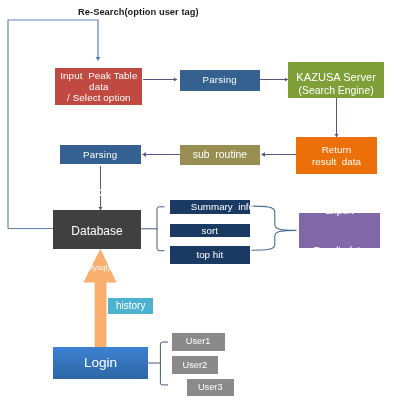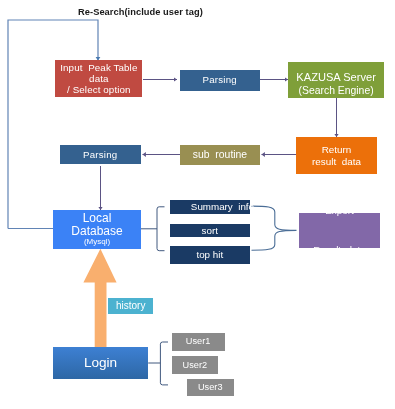--- a/index.html
+++ b/index.html
@@ -4,21 +4,21 @@
 <title>Flow Diagram</title>
 <style>
   html,body{margin:0;padding:0;background:#ffffff;}
   body{width:395px;height:409px;overflow:hidden;font-family:"Liberation Sans",sans-serif;}
   #stage{position:relative;width:395px;height:409px;background:#fff;}
   .node{position:absolute;display:flex;flex-direction:column;align-items:center;justify-content:center;
         text-align:center;color:#fff;box-sizing:border-box;line-height:1.18;white-space:pre;}
   svg.wires{position:absolute;left:0;top:0;width:395px;height:409px;overflow:visible;}
   .lbl-title{position:absolute;left:78px;top:6.5px;color:#1a1a1a;font-size:9.3px;font-weight:bold;letter-spacing:0.05px;white-space:nowrap;}
 
-  .n-input{left:55.2px;top:60px;width:87.3px;height:37.3px;background:#c04a41;font-size:9.8px;letter-spacing:0.1px;line-height:11.4px;}
+  .n-input{left:55.2px;top:68px;width:87.3px;height:37.3px;background:#c04a41;font-size:9.8px;letter-spacing:0.1px;line-height:11.4px;}
   .n-parsing-top{left:179.5px;top:69.5px;width:80.5px;height:21px;background:#34618f;font-size:9.7px;letter-spacing:0.22px;}
   .n-kazusa{left:288.3px;top:62.2px;width:95.6px;height:35.6px;background:#7f9f39;font-size:11.1px;line-height:13px;padding-top:8px;}
   .n-kazusa .sub{font-size:10.4px;letter-spacing:0;}
   .n-return{left:296px;top:137px;width:81px;height:37px;background:#ec700a;font-size:9.9px;line-height:11.8px;}
   .n-sub{left:180px;top:145px;width:80px;height:20px;background:#998f52;font-size:10.4px;}
   .n-parsing-mid{left:59.5px;top:145px;width:81.5px;height:19px;background:#34618f;font-size:9.7px;letter-spacing:0.22px;}
   .n-localdb{left:53px;top:210px;width:88px;height:39px;background:#328a9e;font-size:12px;line-height:12.8px;}
   .n-localdb .sub{font-size:8px;line-height:10px;}
   .n-summary{left:169.6px;top:200.1px;width:80.4px;height:14.1px;background:#1a3a64;font-size:9.8px;}
   .n-sort{left:169.6px;top:223.6px;width:80.4px;height:13.8px;background:#1a3a64;font-size:9.8px;text-align:center;}
@@ -75,21 +75,21 @@
     </g>
 
     <g fill="none" stroke="#41597f" stroke-width="1">
       <path d="M148.2,363 L160.4,363"></path>
       <path d="M168,342 L162.6,342 Q160.4,342 160.4,344.2 L160.4,382.7 Q160.4,384.9 162.6,384.9 L168,384.9"></path>
     </g>
 
     <path d="M100.4,248.8 L116.6,282.6 L106.5,282.6 L106.5,347 L94.7,347 L94.7,282.6 L83.4,282.6 Z" fill="#f9af6e"></path>
   </svg>
 
-  <div class="lbl-title">Re-Search(include user tag)</div>
+  <div class="lbl-title">Re-Search(option user tag)</div>
 
   <div class="node n-input" style="background: rgb(192, 74, 65);">
     <span>Input  Peak Table</span>
     <span>data</span>
     <span>/ Select option</span>
   </div>
 
   <div class="node n-parsing-top" style="background: rgb(52, 97, 143);">
     <span>Parsing</span>
   </div>
@@ -105,21 +105,21 @@
   </div>
 
   <div class="node n-sub" style="background: rgb(153, 143, 82);">
     <span>sub  routine</span>
   </div>
 
   <div class="node n-parsing-mid" style="background: rgb(52, 97, 143);">
     <span>Parsing</span>
   </div>
 
-  <div class="node n-localdb" style="background: #3b82f6;">
+  <div class="node n-localdb" style="background: #404040; gap: 26px;">
     <span>Local</span>
     <span>Database</span>
     <span class="sub">(Mysql)</span>
   </div>
 
   <div class="node n-summary" style="background: rgb(26, 58, 100); padding-left: 28px;">
     <span>Summary  info.</span>
   </div>
 
   <div class="node n-sort" style="background: rgb(26, 58, 100);">

